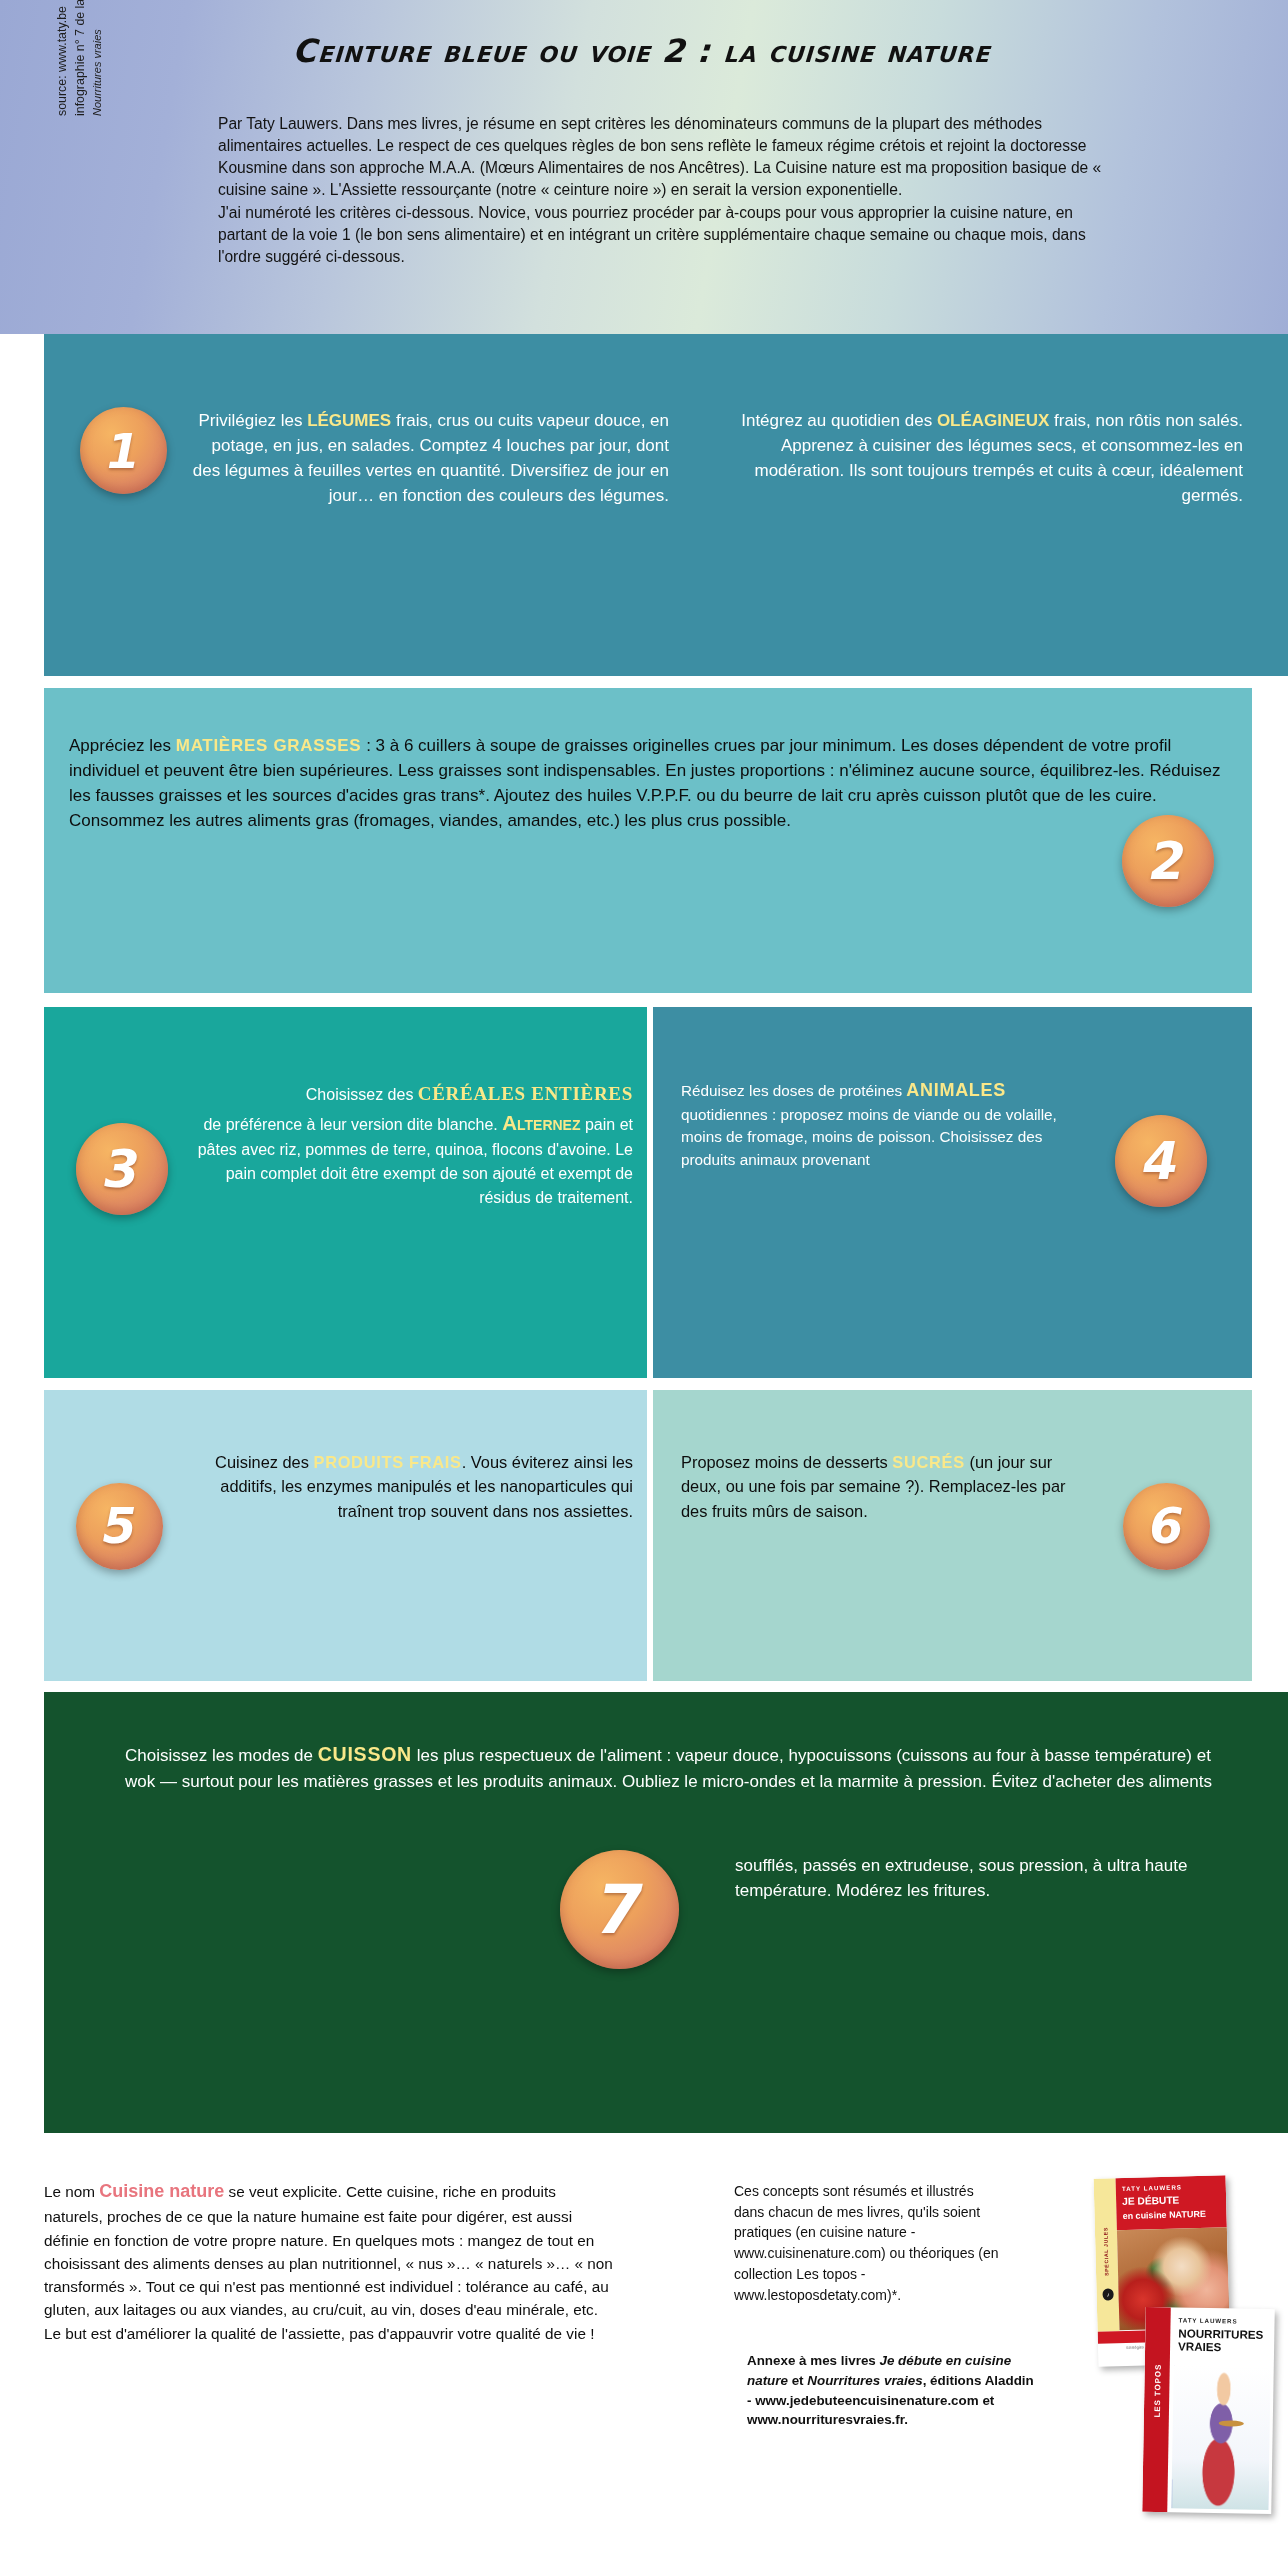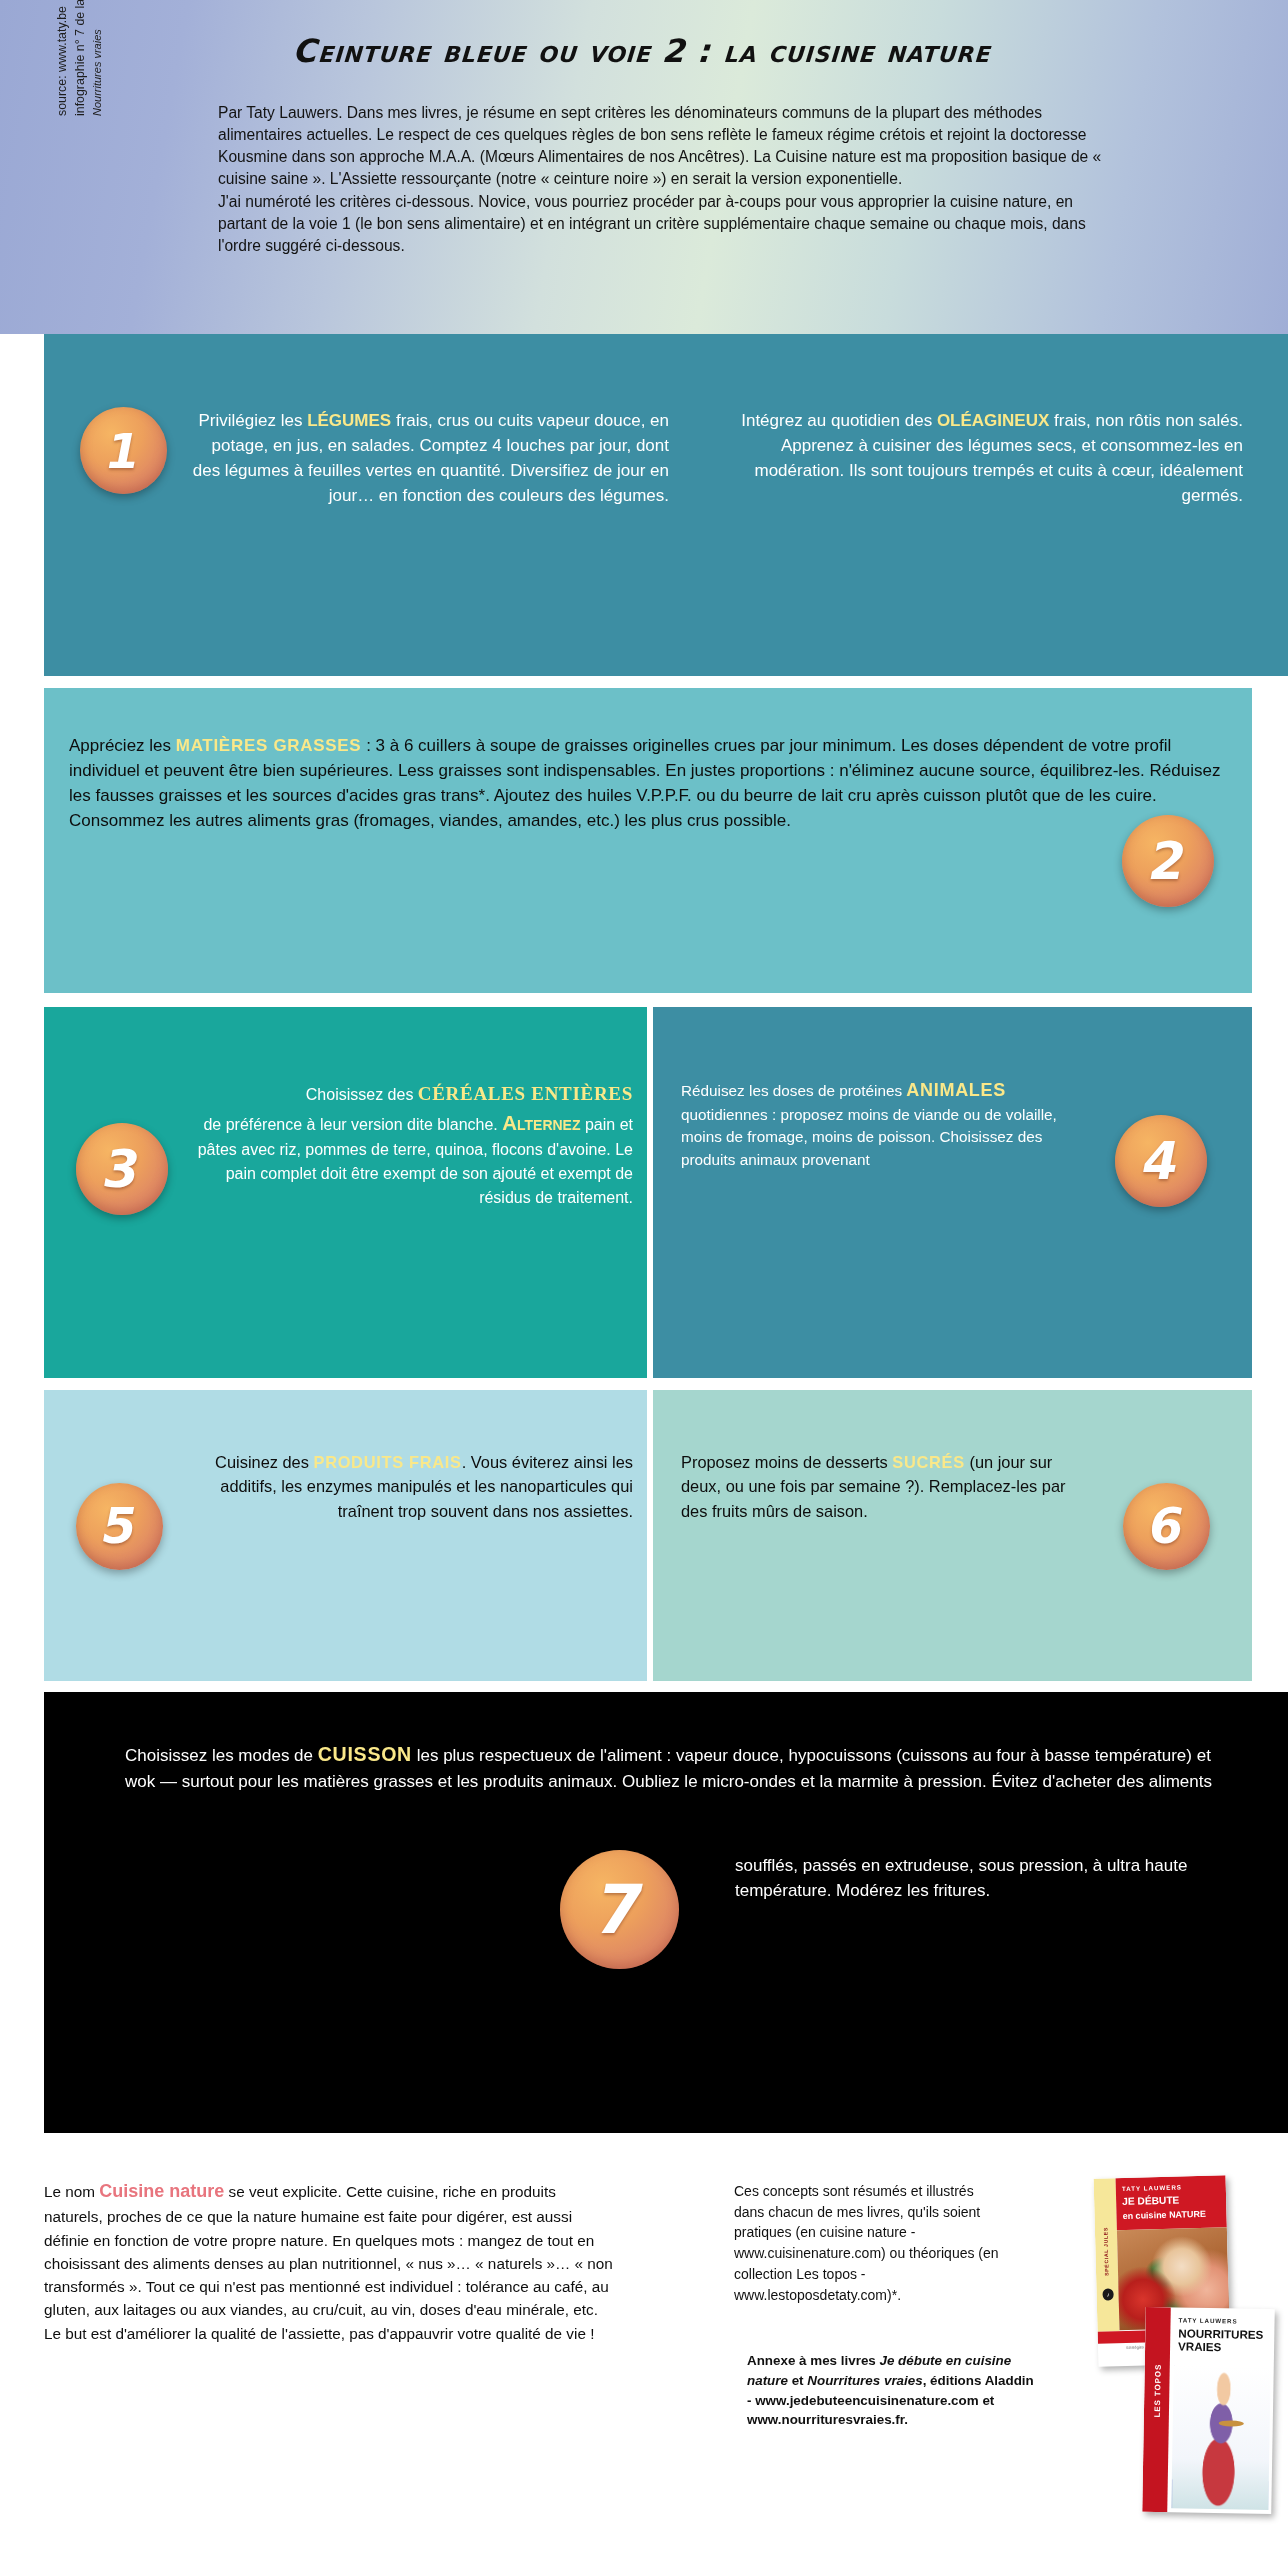--- a/index.html
+++ b/index.html
@@ -52,21 +52,21 @@
     color: #1d1d1d;
     text-align: left;
     white-space: nowrap;
   }
   .vert-source .l1 { display: block; }
   .vert-source .l2 { display: block; }
   .vert-source .l3 { display: block; font-style: italic; font-size: 11px; }
   .intro {
     position: absolute;
     left: 218px;
-    top: 102px;
+    top: 113px;
     width: 894px;
     font-size: 15.6px;
     line-height: 1.42;
     color: #131313;
     font-family: "Liberation Sans", sans-serif;
   }
   .intro p { margin: 0; }
   .block { position: absolute; }
 
   .txt-white { color: #ffffff; }
@@ -270,21 +270,21 @@
 
   <div class="block" style="left:653px; top:1390px; width:599px; height:291px; background:#a5d6ce;text-decoration:underline;">
 
     <div class="body-text txt-black" style="position:absolute; left:28px; top:60px; width:407px; font-size:16.4px;">
       <span>Proposez moins de desserts </span><span class="hi-b">SUCRÉS</span><span> (un jour sur deux, ou une fois par semaine ?). Remplacez-les par des fruits mûrs de saison.</span>
     </div>
 
     <div class="badge" style="right:42px; top:93px; width:87px; height:87px; font-size:49px;">6</div>
   </div>
 
-  <div class="block" style="left:44px; top:1692px; width:1244px; height:460px; background:#000000;">
+  <div class="block" style="left:44px; top:1692px; width:1244px; height:460px; background:#14532d;">
 
     <div class="body-text txt-white" style="position:absolute; left:81px; top:48px; width:1105px; font-size:17px;">
       <span>Choisissez les modes de </span><span class="hi-b" style="font-size:19.6px;">CUISSON</span><span> les plus respectueux de l'aliment : vapeur douce, hypocuissons (cuissons au four à basse température) et wok — surtout pour les matières grasses et les produits animaux. Oubliez le micro-ondes et la marmite à pression. Évitez d'acheter des aliments</span>
     </div>
 
     <div class="body-text txt-white" style="position:absolute; left:691px; top:161px; width:502px; font-size:17px;">
       <span>soufflés, passés en extrudeuse, sous pression, à ultra haute température. Modérez les fritures.</span>
     </div>
 
     <div class="badge" style="left:516px; top:158px; width:119px; height:119px; font-size:67px;">7</div>

